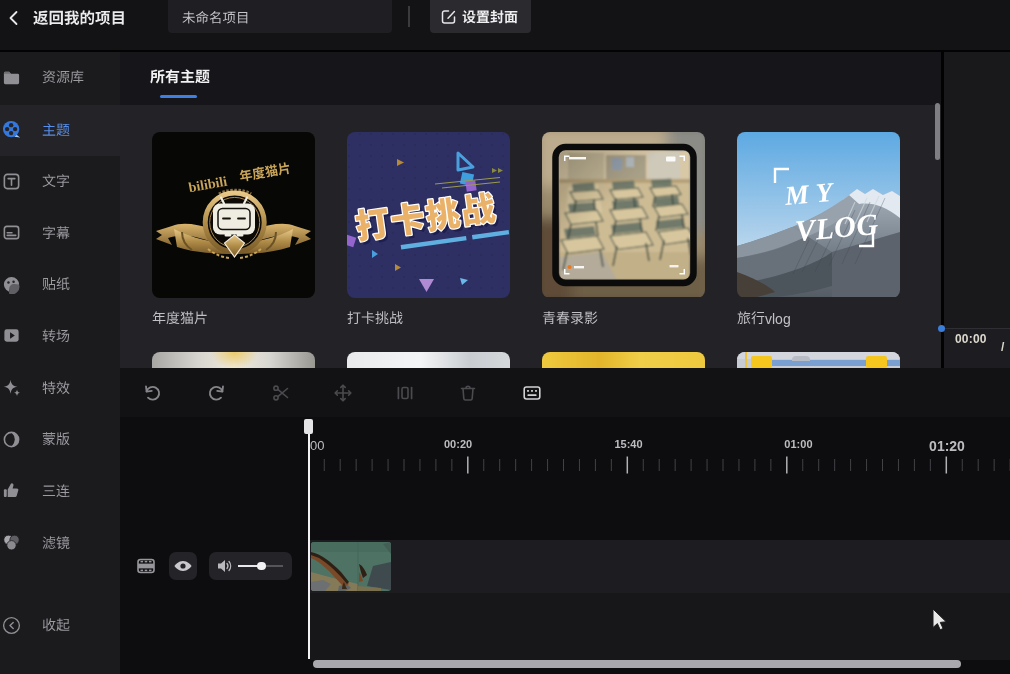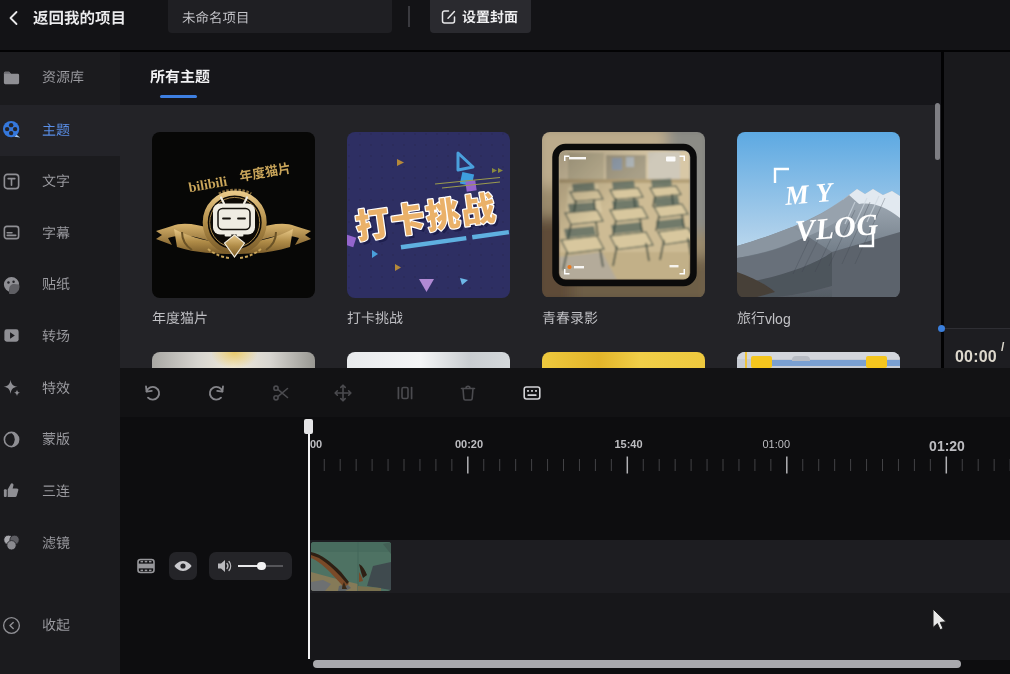--- a/index.html
+++ b/index.html
@@ -404,21 +404,21 @@
 <div style="position:absolute;left:0;top:0;width:163px;height:7px;background:#d3d6dc"></div>
 <div style="position:absolute;left:14px;top:8px;width:149px;height:6px;background:#7aa0d2"></div>
 <div style="position:absolute;left:8px;top:0;width:2px;height:16px;background:#eec43e"></div>
 <div style="position:absolute;left:14px;top:4px;width:21px;height:12px;background:#f5c61e;border-radius:2px"></div>
 <div style="position:absolute;left:129px;top:4px;width:21px;height:12px;background:#f5c61e;border-radius:2px"></div>
 <div style="position:absolute;left:55px;top:4px;width:18px;height:5px;background:#b8bcc4;border-radius:4px 4px 0 0"></div>
 </div>
 <div class="abs" style="left:934.5px;top:103px;width:5px;height:57px;background:#7e7e83;border-radius:3px"></div>
 <div class="abs" style="left:943.5px;top:327.5px;width:66.5px;height:1.5px;background:#2e2e33"></div>
 <div class="abs" style="left:937.5px;top:324.5px;width:7px;height:7px;background:#3a7edb;border-radius:50%"></div>
-<div class="abs" style="left:955px;top:348px;font-size:16px;font-weight:bold;color:#ddd8cd;letter-spacing:0.2px;font-family:'Liberation Sans',sans-serif">00:00</div>
+<div class="abs" style="left:955px;top:332px;font-size:12px;font-weight:bold;color:#ddd8cd;letter-spacing:0.2px;font-family:'Liberation Sans',sans-serif">00:00</div>
 <div class="abs" style="left:1001px;top:339.5px;font-size:12px;font-weight:bold;color:#ddd8cd;font-family:'Liberation Sans',sans-serif">/</div>
 <svg class="abs" style="left:142.3px;top:382.8px" width="20" height="20" viewBox="0 0 20 20">
       <path d="M4.6,8.4 A6.4,6.4 0 1 1 6.0,14.6" fill="none" stroke="#85858a" stroke-width="1.8" stroke-linecap="round"></path>
       <path d="M4.0,3.4 L4.6,8.6 L9.8,7.9" fill="none" stroke="#85858a" stroke-width="1.8" stroke-linecap="round" stroke-linejoin="round"></path>
     </svg>
 <svg class="abs" style="left:207.4px;top:382.8px" width="20" height="20" viewBox="0 0 20 20">
       <path d="M15.4,8.4 A6.4,6.4 0 1 0 14.0,14.6" fill="none" stroke="#85858a" stroke-width="1.8" stroke-linecap="round"></path>
       <path d="M16.0,3.4 L15.4,8.6 L10.2,7.9" fill="none" stroke="#85858a" stroke-width="1.8" stroke-linecap="round" stroke-linejoin="round"></path>
     </svg>
 <svg class="abs" style="left:270.6px;top:382.8px" width="20" height="20" viewBox="0 0 20 20">
@@ -441,24 +441,24 @@
     </svg>
 <svg class="abs" style="left:522.2px;top:382.8px" width="20" height="20" viewBox="0 0 20 20">
       <rect x="2.2" y="4" width="15.6" height="12" rx="2.2" fill="none" stroke="#d2d2d6" stroke-width="1.6"></rect>
       <g fill="#d2d2d6">
         <rect x="5" y="7" width="2" height="1.8" rx="0.5"></rect>
         <rect x="9" y="7" width="2" height="1.8" rx="0.5"></rect>
         <rect x="13" y="7" width="2" height="1.8" rx="0.5"></rect>
         <rect x="5.5" y="11.2" width="9" height="1.8" rx="0.5"></rect>
       </g>
     </svg>
-<div class="abs" style="left:310px;top:437.5px;font-size:11px;font-weight:bold;color:#bdbdc1;font-family:'Liberation Sans',sans-serif">00</div>
-<div class="abs" style="left:444px;top:437.5px;width:50px;text-align:center;font-size:11px;font-weight:bold;color:#bdbdc1;font-family:'Liberation Sans',sans-serif">00:20</div>
+<div class="abs" style="left:310px;top:437.5px;font-size:13px;font-weight:normal;color:#bdbdc1;font-family:'Liberation Sans',sans-serif">00</div>
+<div class="abs" style="left:444px;top:437.5px;width:50px;text-align:left;font-size:11px;font-weight:bold;color:#bdbdc1;font-family:'Liberation Sans',sans-serif">00:20</div>
 <div class="abs" style="left:603.5px;top:437.5px;width:50px;text-align:center;font-size:11px;font-weight:bold;color:#bdbdc1;font-family:'Liberation Sans',sans-serif">15:40</div>
-<div class="abs" style="left:762.5px;top:437.5px;width:50px;text-align:left;font-size:11px;font-weight:normal;color:#bdbdc1;font-family:'Liberation Sans',sans-serif">01:00</div>
+<div class="abs" style="left:762.5px;top:437.5px;width:50px;text-align:right;font-size:11px;font-weight:bold;color:#bdbdc1;font-family:'Liberation Sans',sans-serif">01:00</div>
 <div class="abs" style="left:922px;top:437.5px;width:50px;text-align:center;font-size:14px;font-weight:bold;color:#bdbdc1;font-family:'Liberation Sans',sans-serif">01:20</div>
 <svg class="abs" style="left:120px;top:417px" width="890" height="60" viewBox="0 0 890 60">
       <rect x="203.75" y="42" width="1" height="12" fill="#424245"></rect>
       <rect x="219.70" y="42" width="1" height="12" fill="#424245"></rect>
       <rect x="235.65" y="42" width="1" height="12" fill="#424245"></rect>
       <rect x="251.60" y="42" width="1" height="12" fill="#424245"></rect>
       <rect x="267.55" y="42" width="1" height="12" fill="#424245"></rect>
       <rect x="283.50" y="42" width="1" height="12" fill="#424245"></rect>
       <rect x="299.45" y="42" width="1" height="12" fill="#424245"></rect>
       <rect x="315.40" y="42" width="1" height="12" fill="#424245"></rect>

